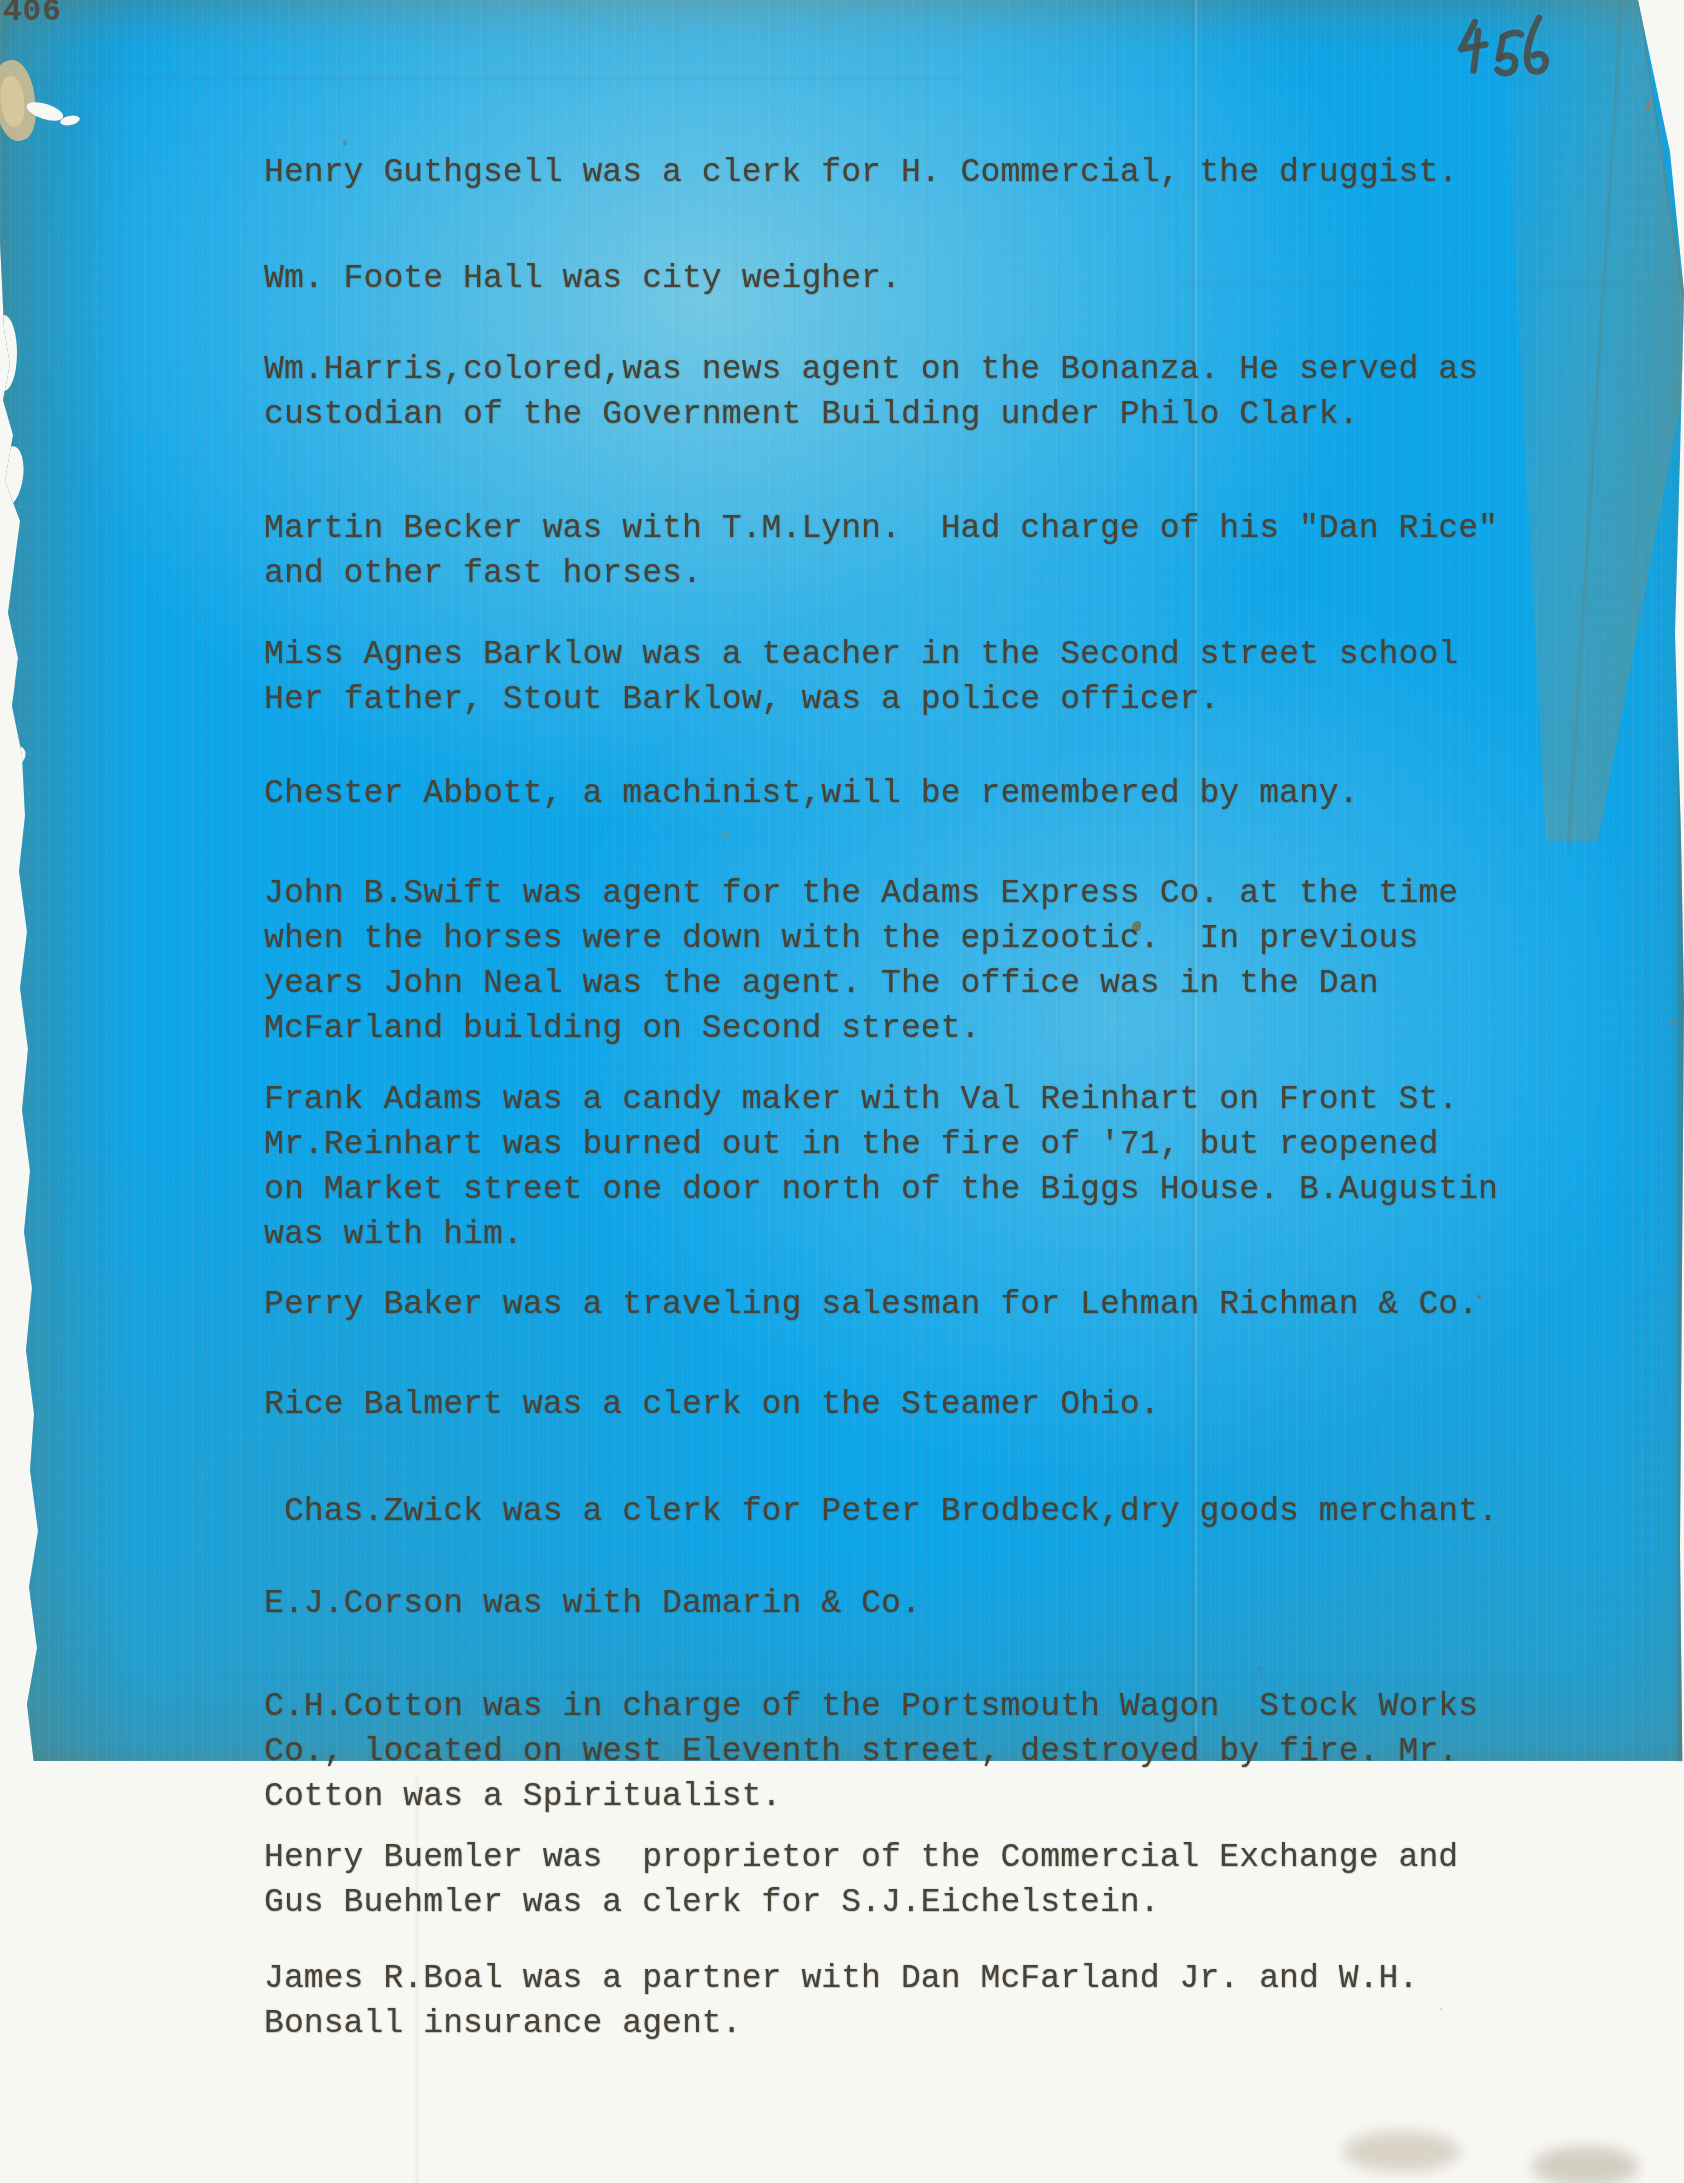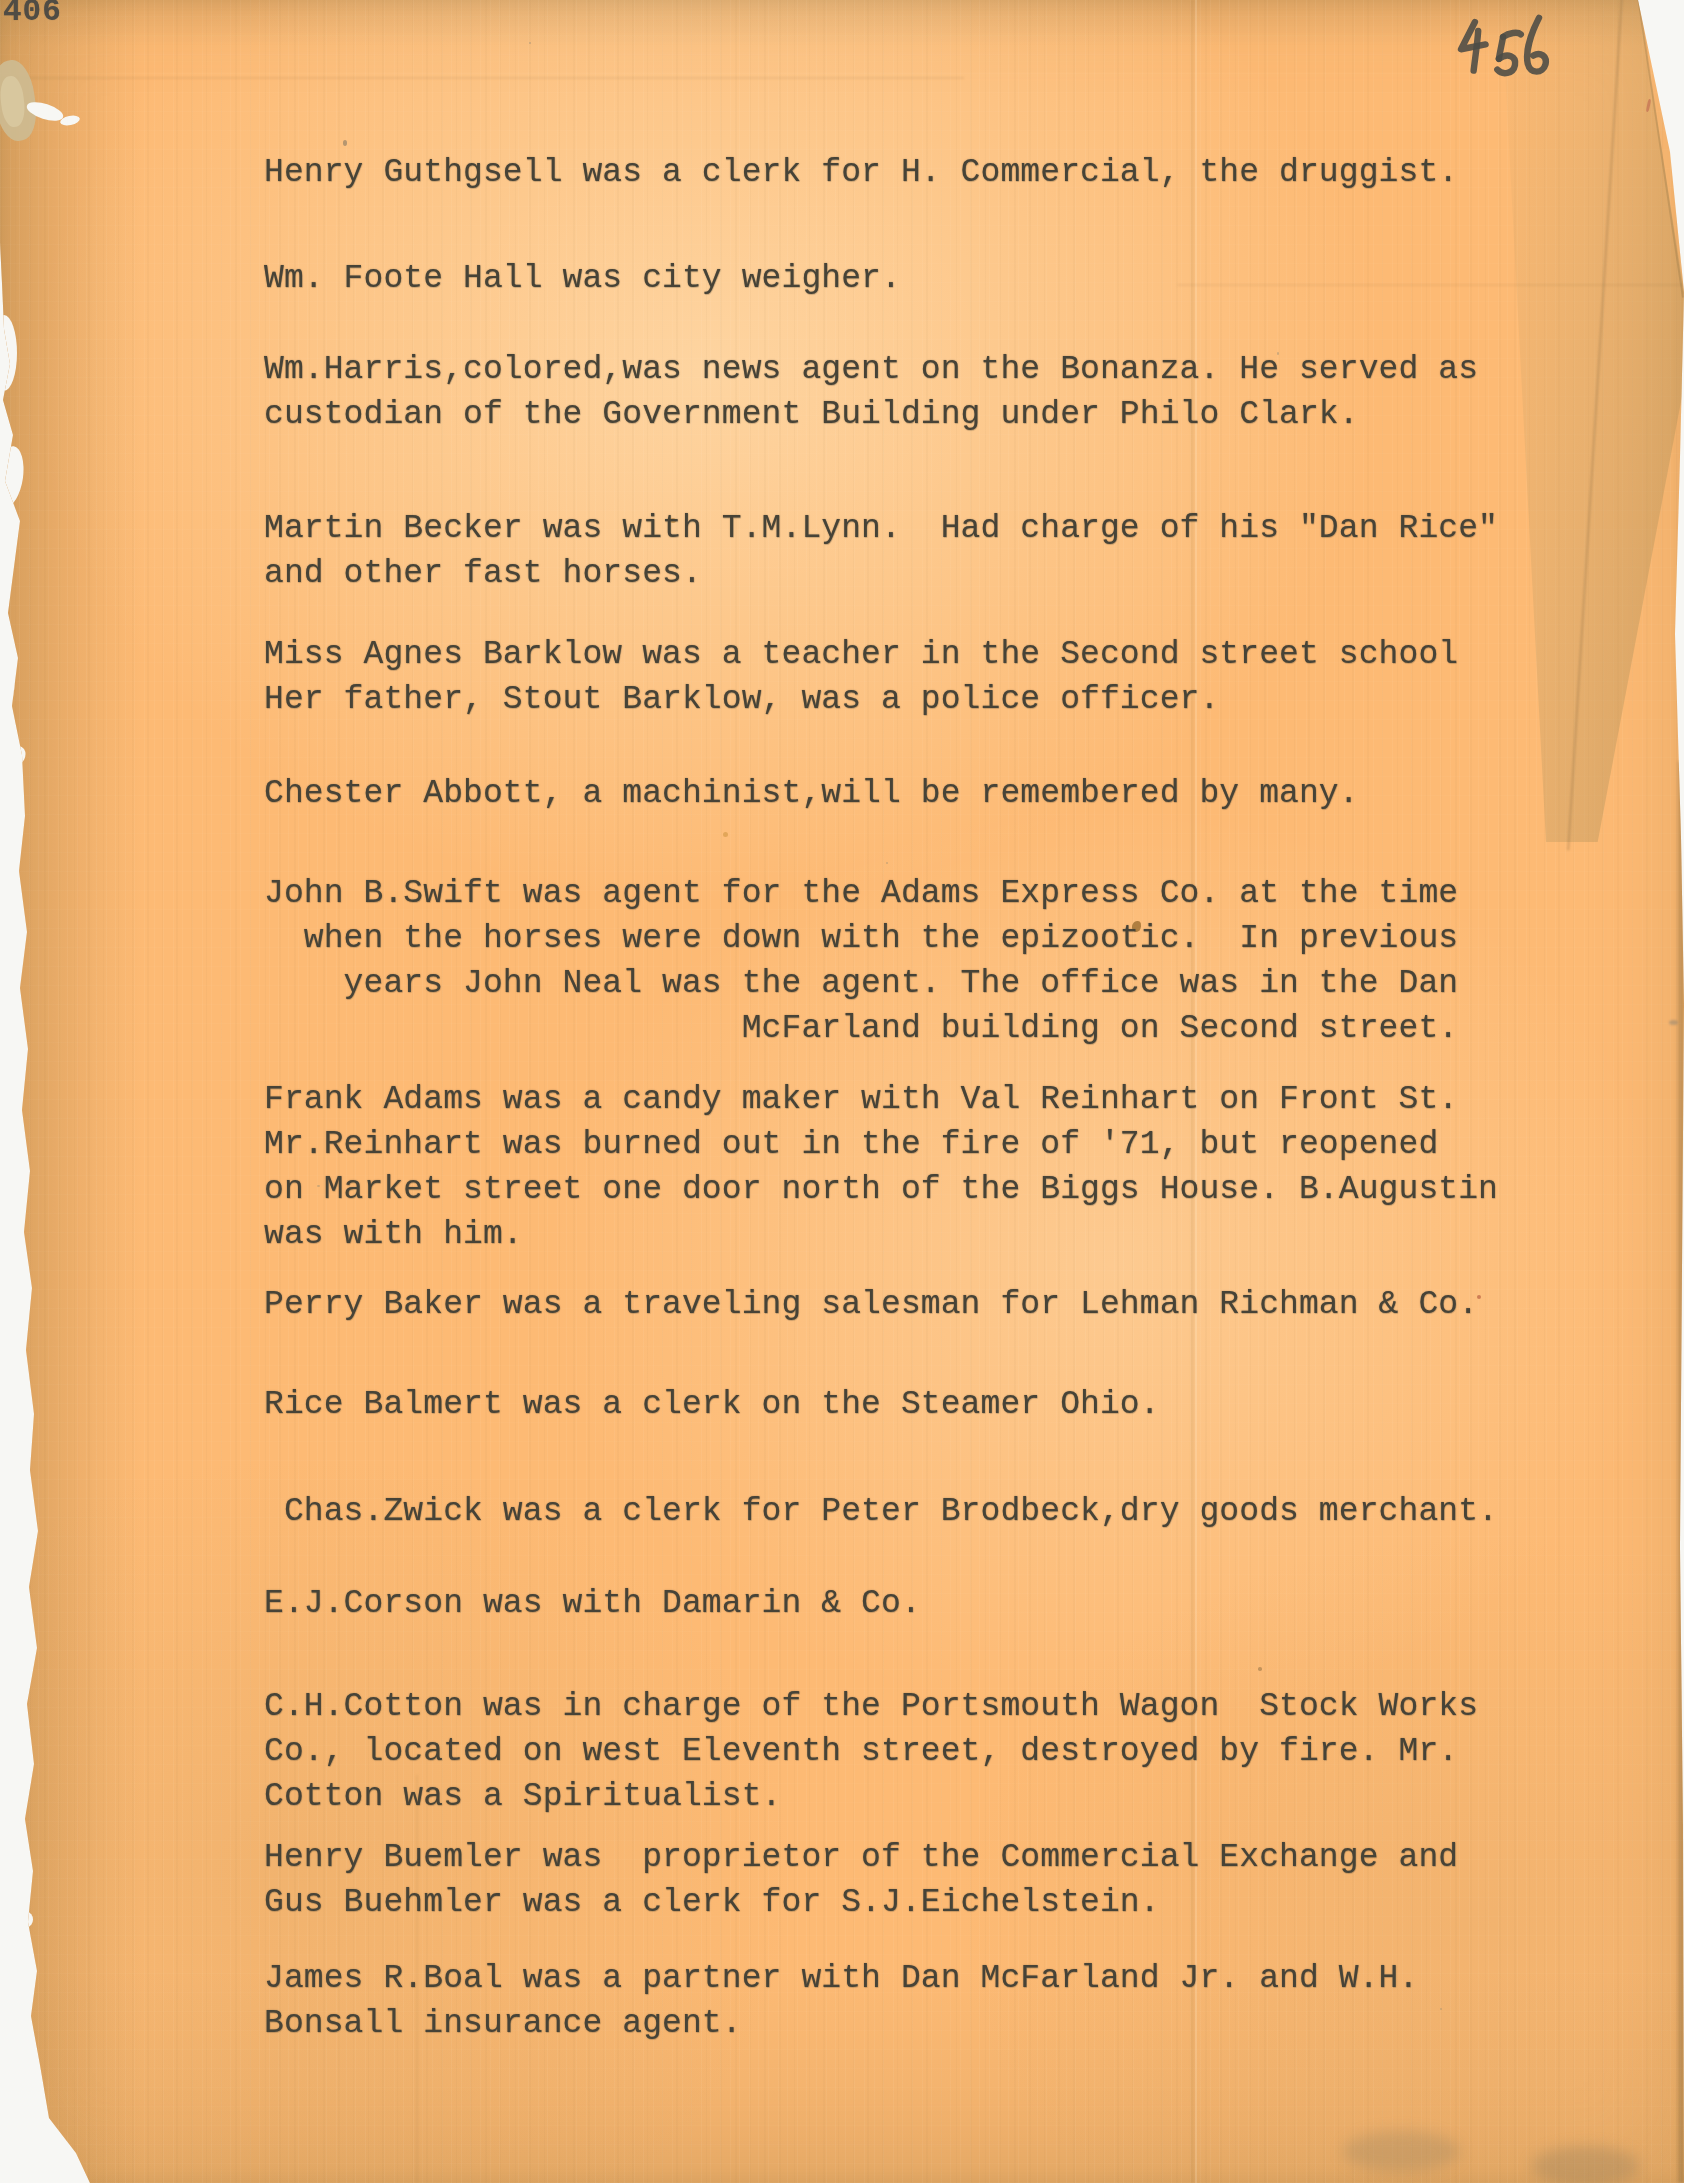--- a/index.html
+++ b/index.html
@@ -8,22 +8,22 @@
     background:#f7f7f4;
     font-family:"Liberation Sans", sans-serif;
     position:relative;
     overflow:hidden;
   }
   .page{
     position:absolute;left:0;top:0;width:1684px;height:2183px;
   }
   
   .paper{
-    position:absolute;left:0;top:0;width:1684px;height:2183px;
-    background:#fdba74;
+    position:absolute;left:0;top:0;width:1684px;height:1761px;
+    background:#0ea5e9;
     clip-path:polygon(
       0px 0px, 1638px 0px, 1670px 152px, 1684px 292px, 1680px 457px, 1675px 634px,
       1681px 837px, 1684px 1004px, 1682px 1268px, 1680px 1547px, 1683px 1826px, 1684px 2183px,
       90px 2183px, 76px 2153px, 49px 2118px, 40px 2065px, 31px 2016px, 37px 1971px,
       28px 1922px, 33px 1871px, 25px 1819px, 34px 1764px, 27px 1704px, 37px 1648px,
       29px 1587px, 38px 1531px, 30px 1470px, 34px 1414px, 26px 1350px, 32px 1288px,
       24px 1232px, 30px 1171px, 22px 1110px, 28px 1049px, 20px 988px, 27px 932px,
       19px 871px, 25px 816px, 22px 755px, 12px 706px, 18px 658px, 8px 613px,
       14px 567px, 20px 521px, 5px 481px, 13px 435px, 3px 400px, 10px 364px,
       4px 329px, 2px 283px, 0px 242px
@@ -153,21 +153,21 @@
 
     <div class="typed" style="top:150px;">Henry Guthgsell was a clerk for H. Commercial, the druggist.</div>
     <div class="typed" style="top:256px;">Wm. Foote Hall was city weigher.</div>
     <div class="typed" style="top:347px;">Wm.Harris,colored,was news agent on the Bonanza. He served as
 custodian of the Government Building under Philo Clark.</div>
     <div class="typed" style="top:506px;">Martin Becker was with T.M.Lynn.  Had charge of his "Dan Rice"
 and other fast horses.</div>
     <div class="typed" style="top:632px;">Miss Agnes Barklow was a teacher in the Second street school
 Her father, Stout Barklow, was a police officer.</div>
     <div class="typed" style="top:771px;">Chester Abbott, a machinist,will be remembered by many.</div>
-    <div class="typed" style="top:871px;text-align:right;">John B.Swift was agent for the Adams Express Co. at the time
+    <div class="typed" style="top:871px;">John B.Swift was agent for the Adams Express Co. at the time
 when the horses were down with the epizootic.  In previous
 years John Neal was the agent. The office was in the Dan
 McFarland building on Second street.</div>
     <div class="typed" style="top:1077px;">Frank Adams was a candy maker with Val Reinhart on Front St.
 Mr.Reinhart was burned out in the fire of '71, but reopened
 on Market street one door north of the Biggs House. B.Augustin
 was with him.</div>
     <div class="typed" style="top:1282px;">Perry Baker was a traveling salesman for Lehman Richman &amp; Co.</div>
     <div class="typed" style="top:1382px;">Rice Balmert was a clerk on the Steamer Ohio.</div>
     <div class="typed" style="top:1481px;margin-top:8px;"> Chas.Zwick was a clerk for Peter Brodbeck,dry goods merchant.</div>

